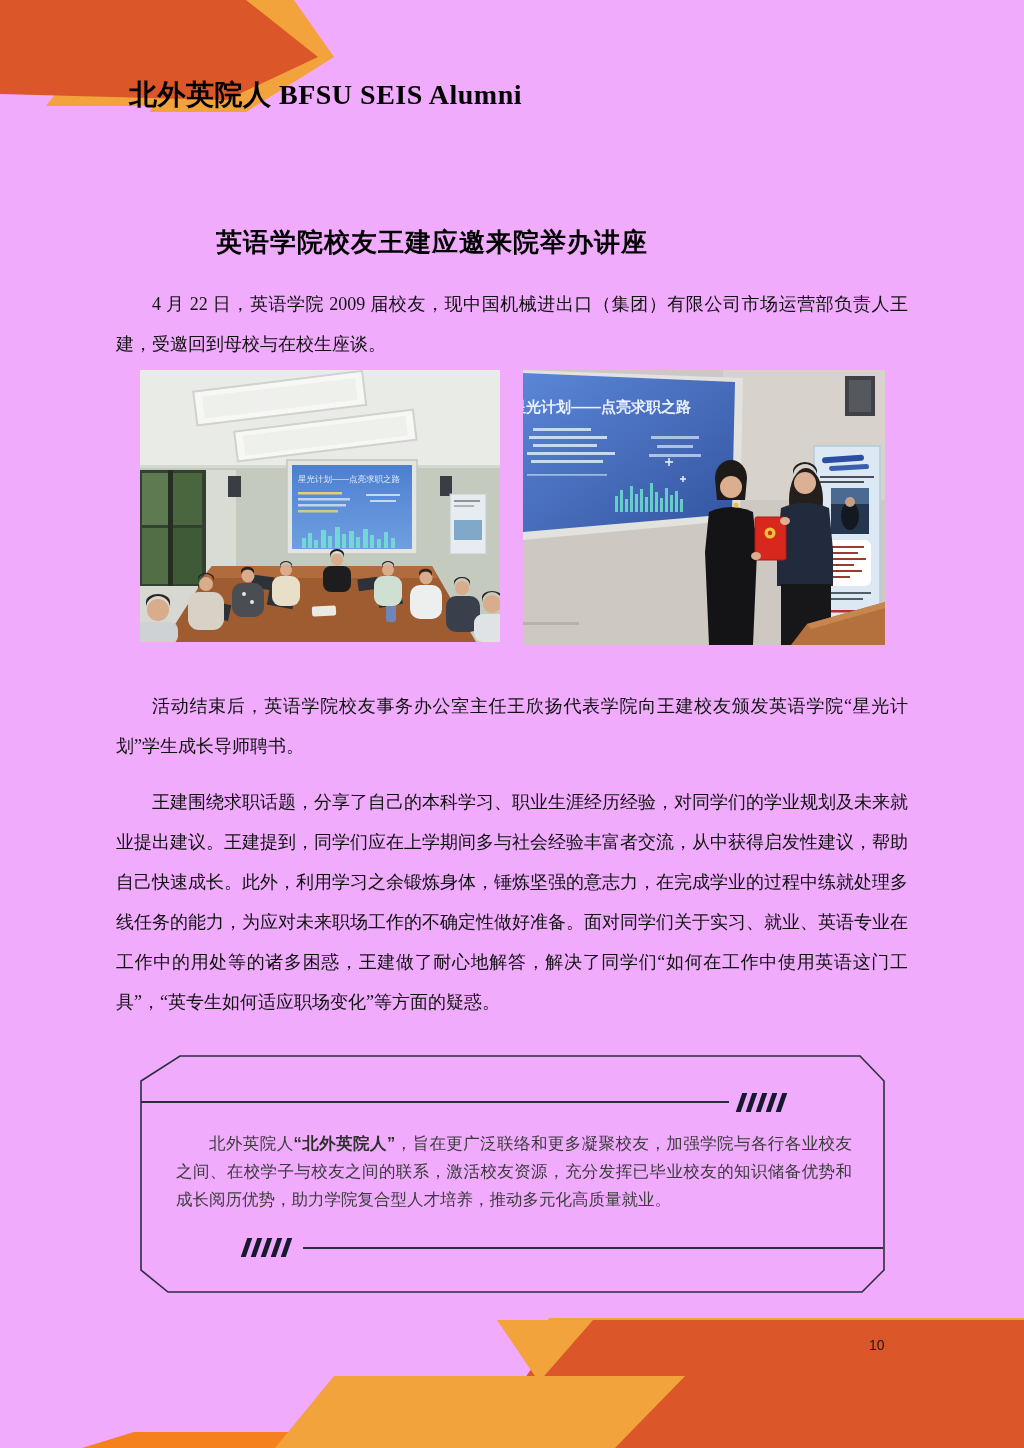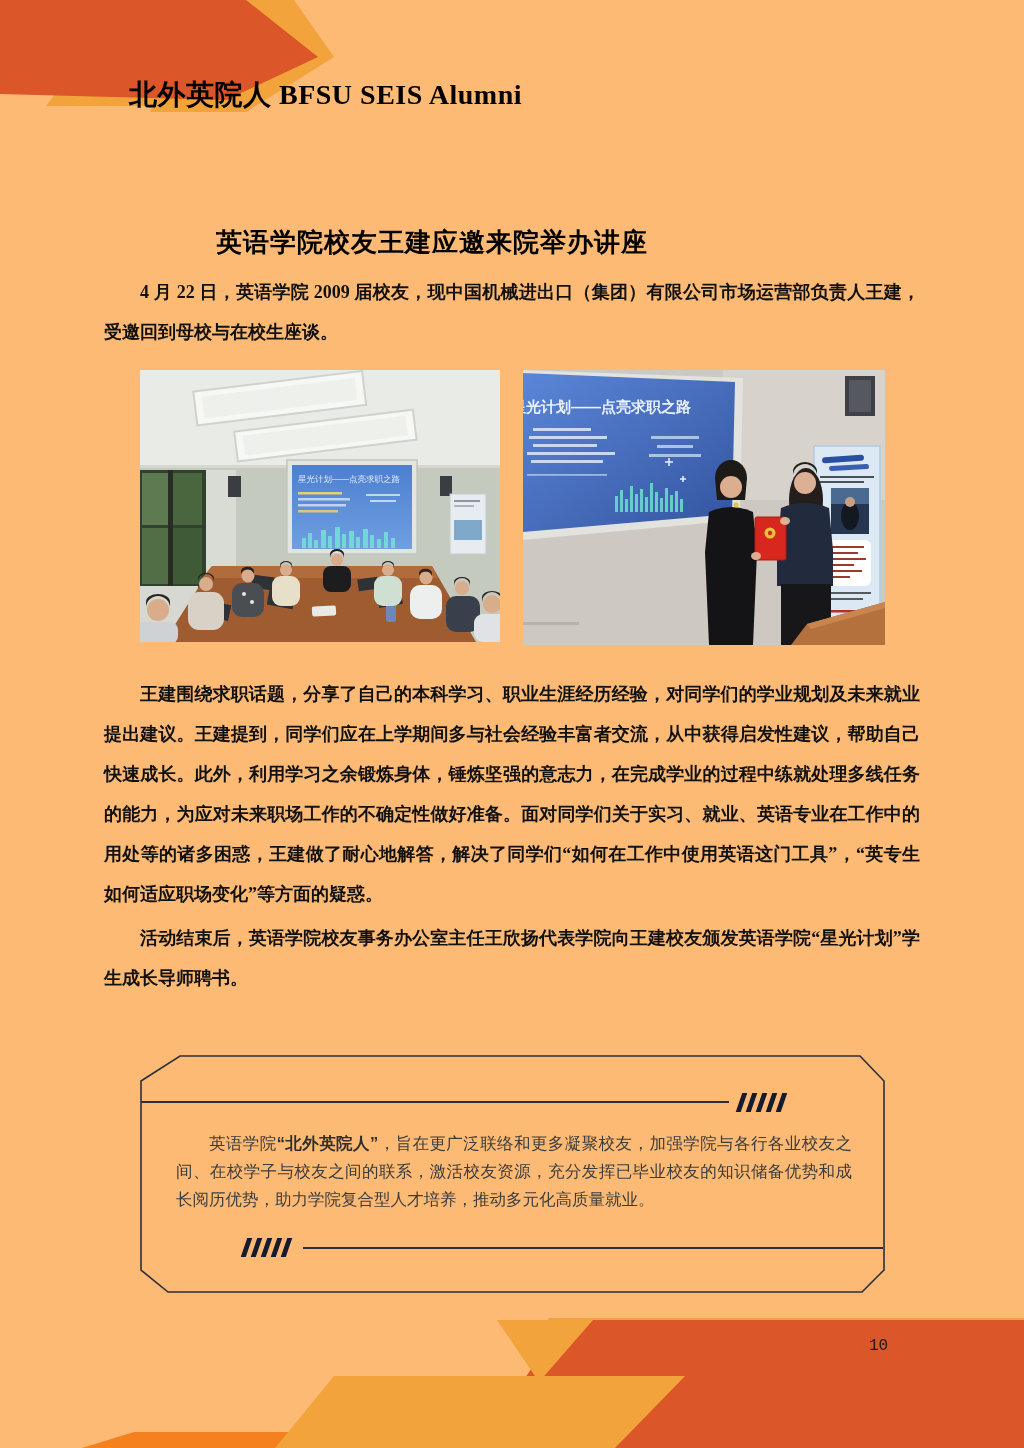--- a/index.html
+++ b/index.html
@@ -1,30 +1,30 @@
 <!DOCTYPE html>
 <html><head>
 <meta charset="utf-8">
 <style>
   html,body{margin:0;padding:0;background:#ffffff;}
-  .page{position:relative;width:1024px;height:1448px;background:#fdba74;overflow:hidden;
+  .page{position:relative;width:1024px;height:1448px;background:#f0abfc;overflow:hidden;
         font-family:"Liberation Serif",serif;color:#111;}
 
   
   .header-deco{position:absolute;left:0;top:0;}
   .brand{position:absolute;left:129px;top:76px;font-size:28px;font-weight:bold;
          letter-spacing:.5px;color:#000;white-space:nowrap;}
 
   
   .article-title{position:absolute;left:0;top:208px;width:864px;text-align:center;
                  font-family:"Liberation Sans",sans-serif;font-size:26px;font-weight:bold;
                  letter-spacing:1px;color:#000;}
   .para-block{position:absolute;left:100px;width:824px;font-size:18px;line-height:40px;
               text-align:justify;}
-  .para-block p{margin:4px;text-indent:2em;font-weight:bold;}
+  .para-block p{margin:16px;text-indent:2em;}
   #para1{top:268px;}
   #body2{top:670px;}
 
   
   .photo-row{position:absolute;left:140px;top:370px;display:flex;gap:23px;}
   .photo{display:block;background:#dcdcd6;}
 
   
   .callout{position:absolute;left:140px;top:1055px;width:745px;height:238px;}
   .callout .frame{position:absolute;left:0;top:0;}
@@ -35,22 +35,22 @@
   .slashes i{display:block;width:5px;height:19px;background:#161a2e;}
   .slashes-top{left:599px;top:38px;}
   .slashes-bottom{left:104px;top:183px;}
   .callout-text{position:absolute;left:36px;top:74px;width:676px;
         font-family:"Liberation Sans",sans-serif;font-size:16.5px;line-height:28px;
         color:#3c3c3c;text-align:justify;text-indent:2em;margin:0;}
   .callout-text b{color:#2f2f2f;}
 
   
   .footer-deco{position:absolute;left:0;top:1313px;}
-  .page-num{position:absolute;left:869px;top:1337px;font-family:Liberation Mono, monospace;
-            font-size:16px;color:#1d1a14;}
+  .page-num{position:absolute;left:869px;top:1337px;font-family:Liberation Sans, sans-serif;
+            font-size:14px;color:#1d1a14;}
 </style>
 </head>
 <body>
 
 <div class="page">
 
   <svg class="header-deco" width="360" height="120" viewBox="0 0 360 120">
     <polygon points="200,0 294,0 334,57 246,112 150,112" fill="#F2A33C"></polygon>
     <polygon points="60,88 240,88 224,106 46,106" fill="#F2A33C"></polygon>
     <polygon points="0,0 246,0 318,57 226,100 0,94" fill="#DB5629"></polygon>
@@ -293,37 +293,37 @@
 
       <g>
         <polygon points="284,254 362,232 362,275 268,275" fill="#b5713d"></polygon>
         <polygon points="284,254 362,232 362,238 288,259" fill="#c8854e"></polygon>
       </g>
       <rect x="0" y="252" width="56" height="3" fill="#b8b2aa"></rect>
     </svg>
   </div>
 
   <div class="para-block" id="body2">
+    <p>活动结束后，英语学院校友事务办公室主任王欣扬代表学院向王建校友颁发英语学院“星光计划”学生成长导师聘书。</p>
     <p>王建围绕求职话题，分享了自己的本科学习、职业生涯经历经验，对同学们的学业规划及未来就业提出建议。王建提到，同学们应在上学期间多与社会经验丰富者交流，从中获得启发性建议，帮助自己快速成长。此外，利用学习之余锻炼身体，锤炼坚强的意志力，在完成学业的过程中练就处理多线任务的能力，为应对未来职场工作的不确定性做好准备。面对同学们关于实习、就业、英语专业在工作中的用处等的诸多困惑，王建做了耐心地解答，解决了同学们“如何在工作中使用英语这门工具”，“英专生如何适应职场变化”等方面的疑惑。</p>
-    <p>活动结束后，英语学院校友事务办公室主任王欣扬代表学院向王建校友颁发英语学院“星光计划”学生成长导师聘书。</p>
   </div>
 
   <div class="callout">
     <svg class="frame" width="745" height="238" viewBox="0 0 745 238">
       <polygon points="40,1 720,1 744,26 744,215 722,237 28,237 1,215 1,26" fill="none" stroke="#2c2e3e" stroke-width="1.6"></polygon>
     </svg>
     <div class="line line-top"></div>
     <div class="slashes slashes-top">
       <i></i>
         <i></i>
         <i></i>
         <i></i>
         <i></i>
     </div>
-    <p class="callout-text"><span>英语学院</span><b>“北外英院人”</b><span>，旨在更广泛联络和更多凝聚校友，加强学院与各行各业校友之间、在校学子与校友之间的联系，激活校友资源，充分发挥已毕业校友的知识储备优势和成长阅历优势，助力学院复合型人才培养，推动多元化高质量就业。</span></p>
+    <p class="callout-text"><span>北外英院人</span><b>“北外英院人”</b><span>，旨在更广泛联络和更多凝聚校友，加强学院与各行各业校友之间、在校学子与校友之间的联系，激活校友资源，充分发挥已毕业校友的知识储备优势和成长阅历优势，助力学院复合型人才培养，推动多元化高质量就业。</span></p>
     <div class="slashes slashes-bottom">
       <i></i>
         <i></i>
         <i></i>
         <i></i>
         <i></i>
     </div>
     <div class="line line-bottom"></div>
   </div>
 

